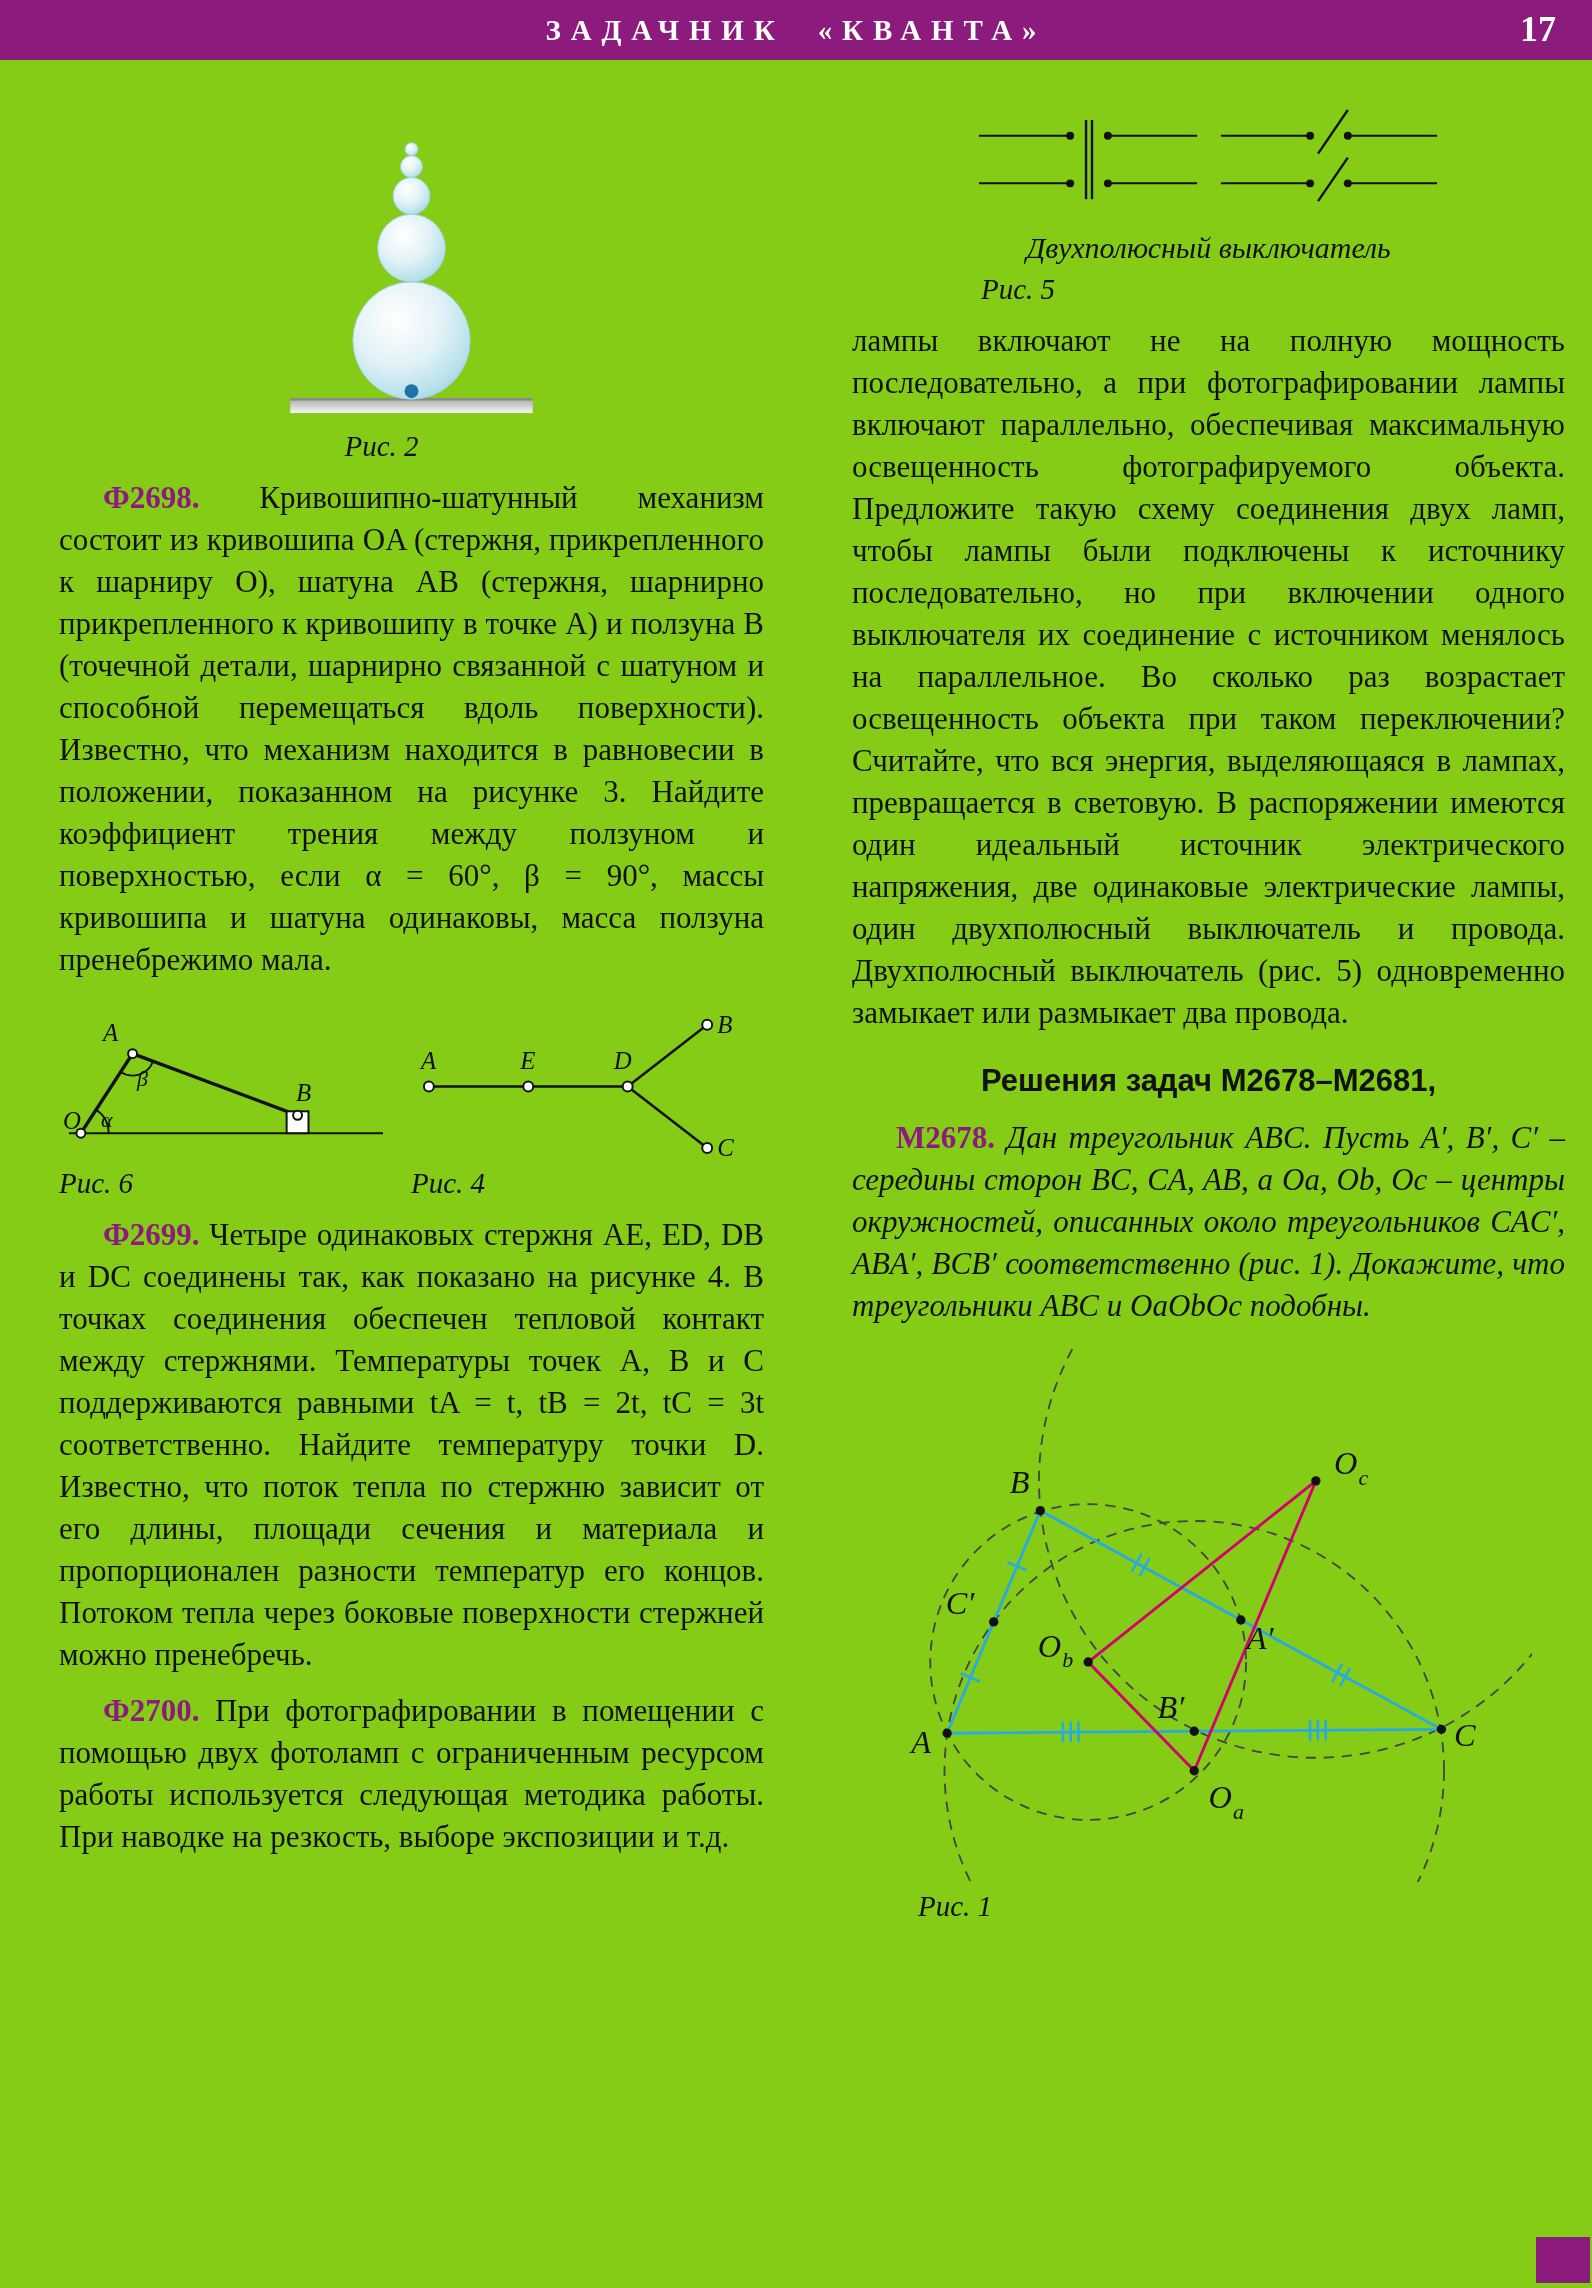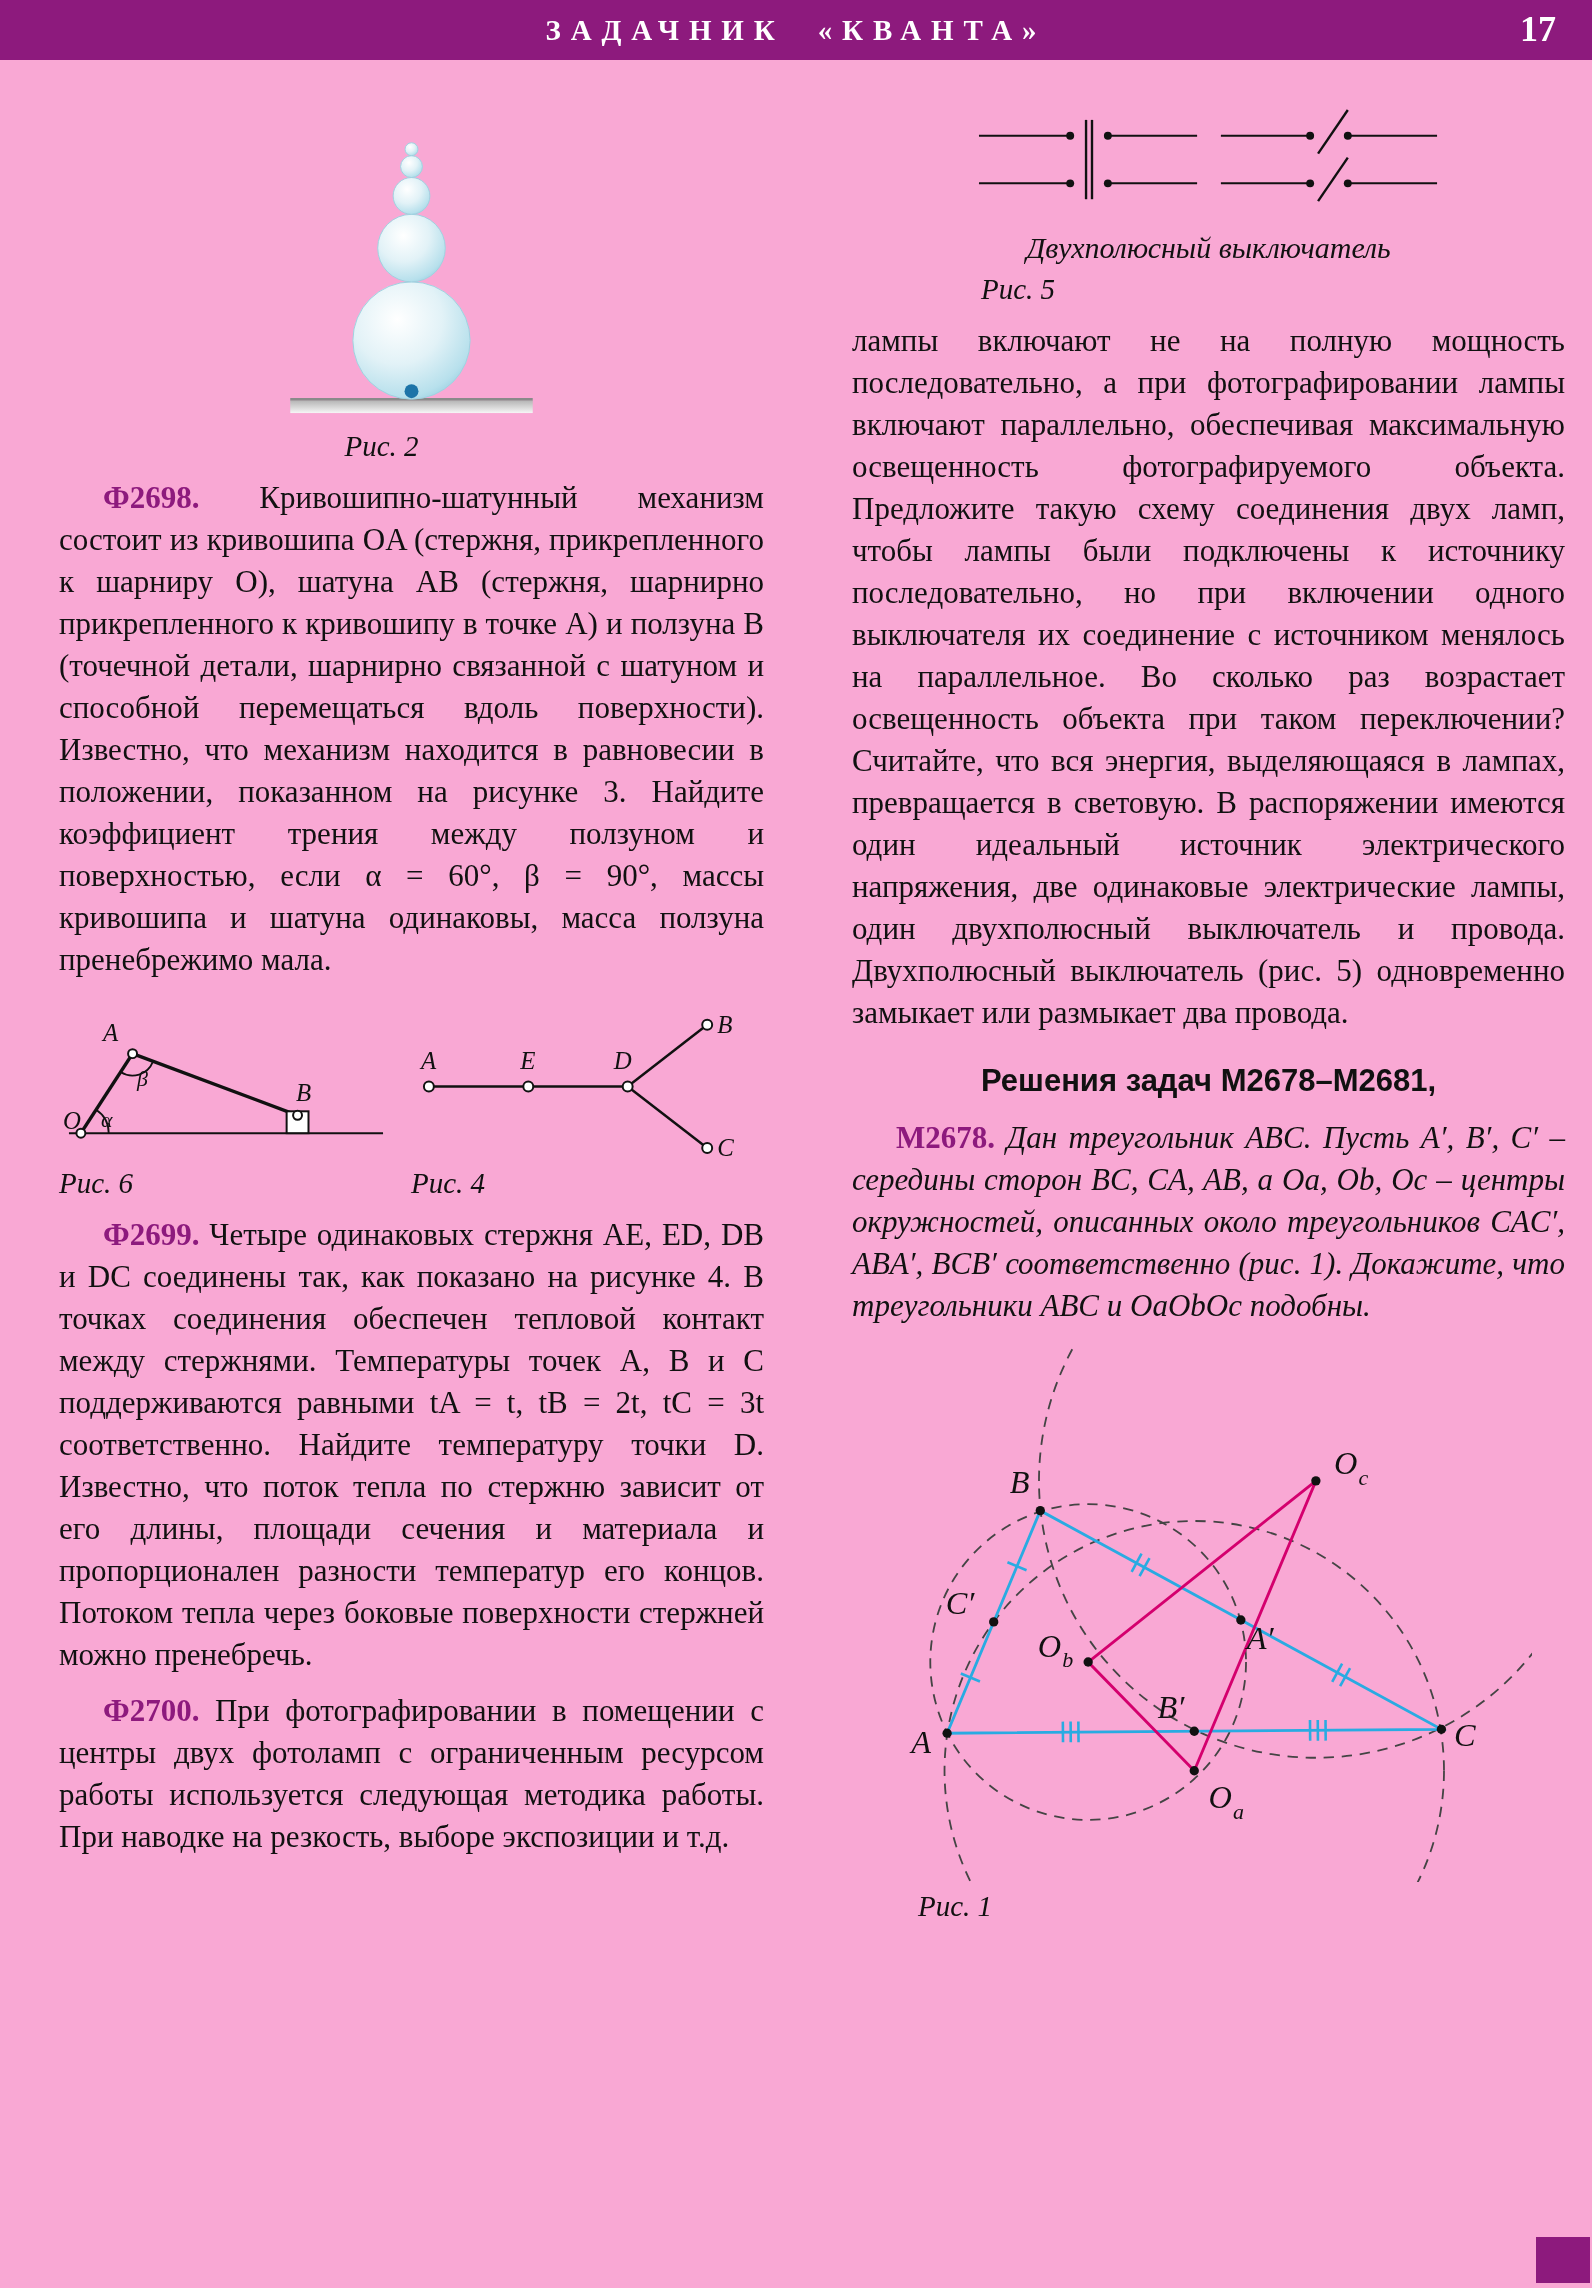--- a/index.html
+++ b/index.html
@@ -1,19 +1,19 @@
 <!DOCTYPE html>
 <html lang="ru"><head>
 <meta charset="utf-8">
 <style>
   * { margin:0; padding:0; box-sizing:border-box; }
   html,body { background:#ffffff; }
   .page {
     position:relative; width:1592px; height:2289px; overflow:hidden;
-    background:#f9a8d4; font-family:"Liberation Serif", serif; color:#111;
+    background:#84cc16; font-family:"Liberation Serif", serif; color:#111;
   }
   
   .header-bar {
     position:absolute; top:0; left:0; width:1592px; height:60px;
     background:#8d1a7d; display:flex; align-items:center; justify-content:center;
   }
   .header-title {
     color:#fff; font-weight:bold; font-size:29px;
     letter-spacing:0.34em; word-spacing:0.55em;
   }
@@ -135,21 +135,21 @@
             <text class="flabel" x="204" y="72">D</text>
             <text class="flabel" x="308" y="36">B</text>
             <text class="flabel" x="308" y="160">C</text>
           </svg>
           <span class="caption">Рис. 4</span>
         </div>
       </div>
 
       <p class="body indent mt14"><span class="prob-num">Ф2699.</span><span> Четыре одинаковых стержня AE, ED, DB и DC соединены так, как показано на рисунке 4. В точках соединения обеспечен тепловой контакт между стержнями. Температуры точек A, B и C поддерживаются равными tA = t, tB = 2t, tC = 3t соответственно. Найдите температуру точки D. Известно, что поток тепла по стержню зависит от его длины, площади сечения и материала и пропорционален разности температур его концов. Потоком тепла через боковые поверхности стержней можно пренебречь.</span></p>
 
-      <p class="body indent mt14"><span class="prob-num">Ф2700.</span><span> При фотографировании в помещении с центры двух фотоламп с ограниченным ресурсом работы используется следующая методика работы. При наводке на резкость, выборе экспозиции и т.д.</span></p>
+      <p class="body indent mt14"><span class="prob-num">Ф2700.</span><span> При фотографировании в помещении с помощью двух фотоламп с ограниченным ресурсом работы используется следующая методика работы. При наводке на резкость, выборе экспозиции и т.д.</span></p>
 
     </div>
 
     <div class="col-right">
 
       <div class="fig5-box">
         <svg width="478" height="117" viewBox="0 0 480 118">
 
           <line x1="8" y1="28" x2="100" y2="28" stroke="#111" stroke-width="2"></line>
           <line x1="138" y1="28" x2="228" y2="28" stroke="#111" stroke-width="2"></line>

